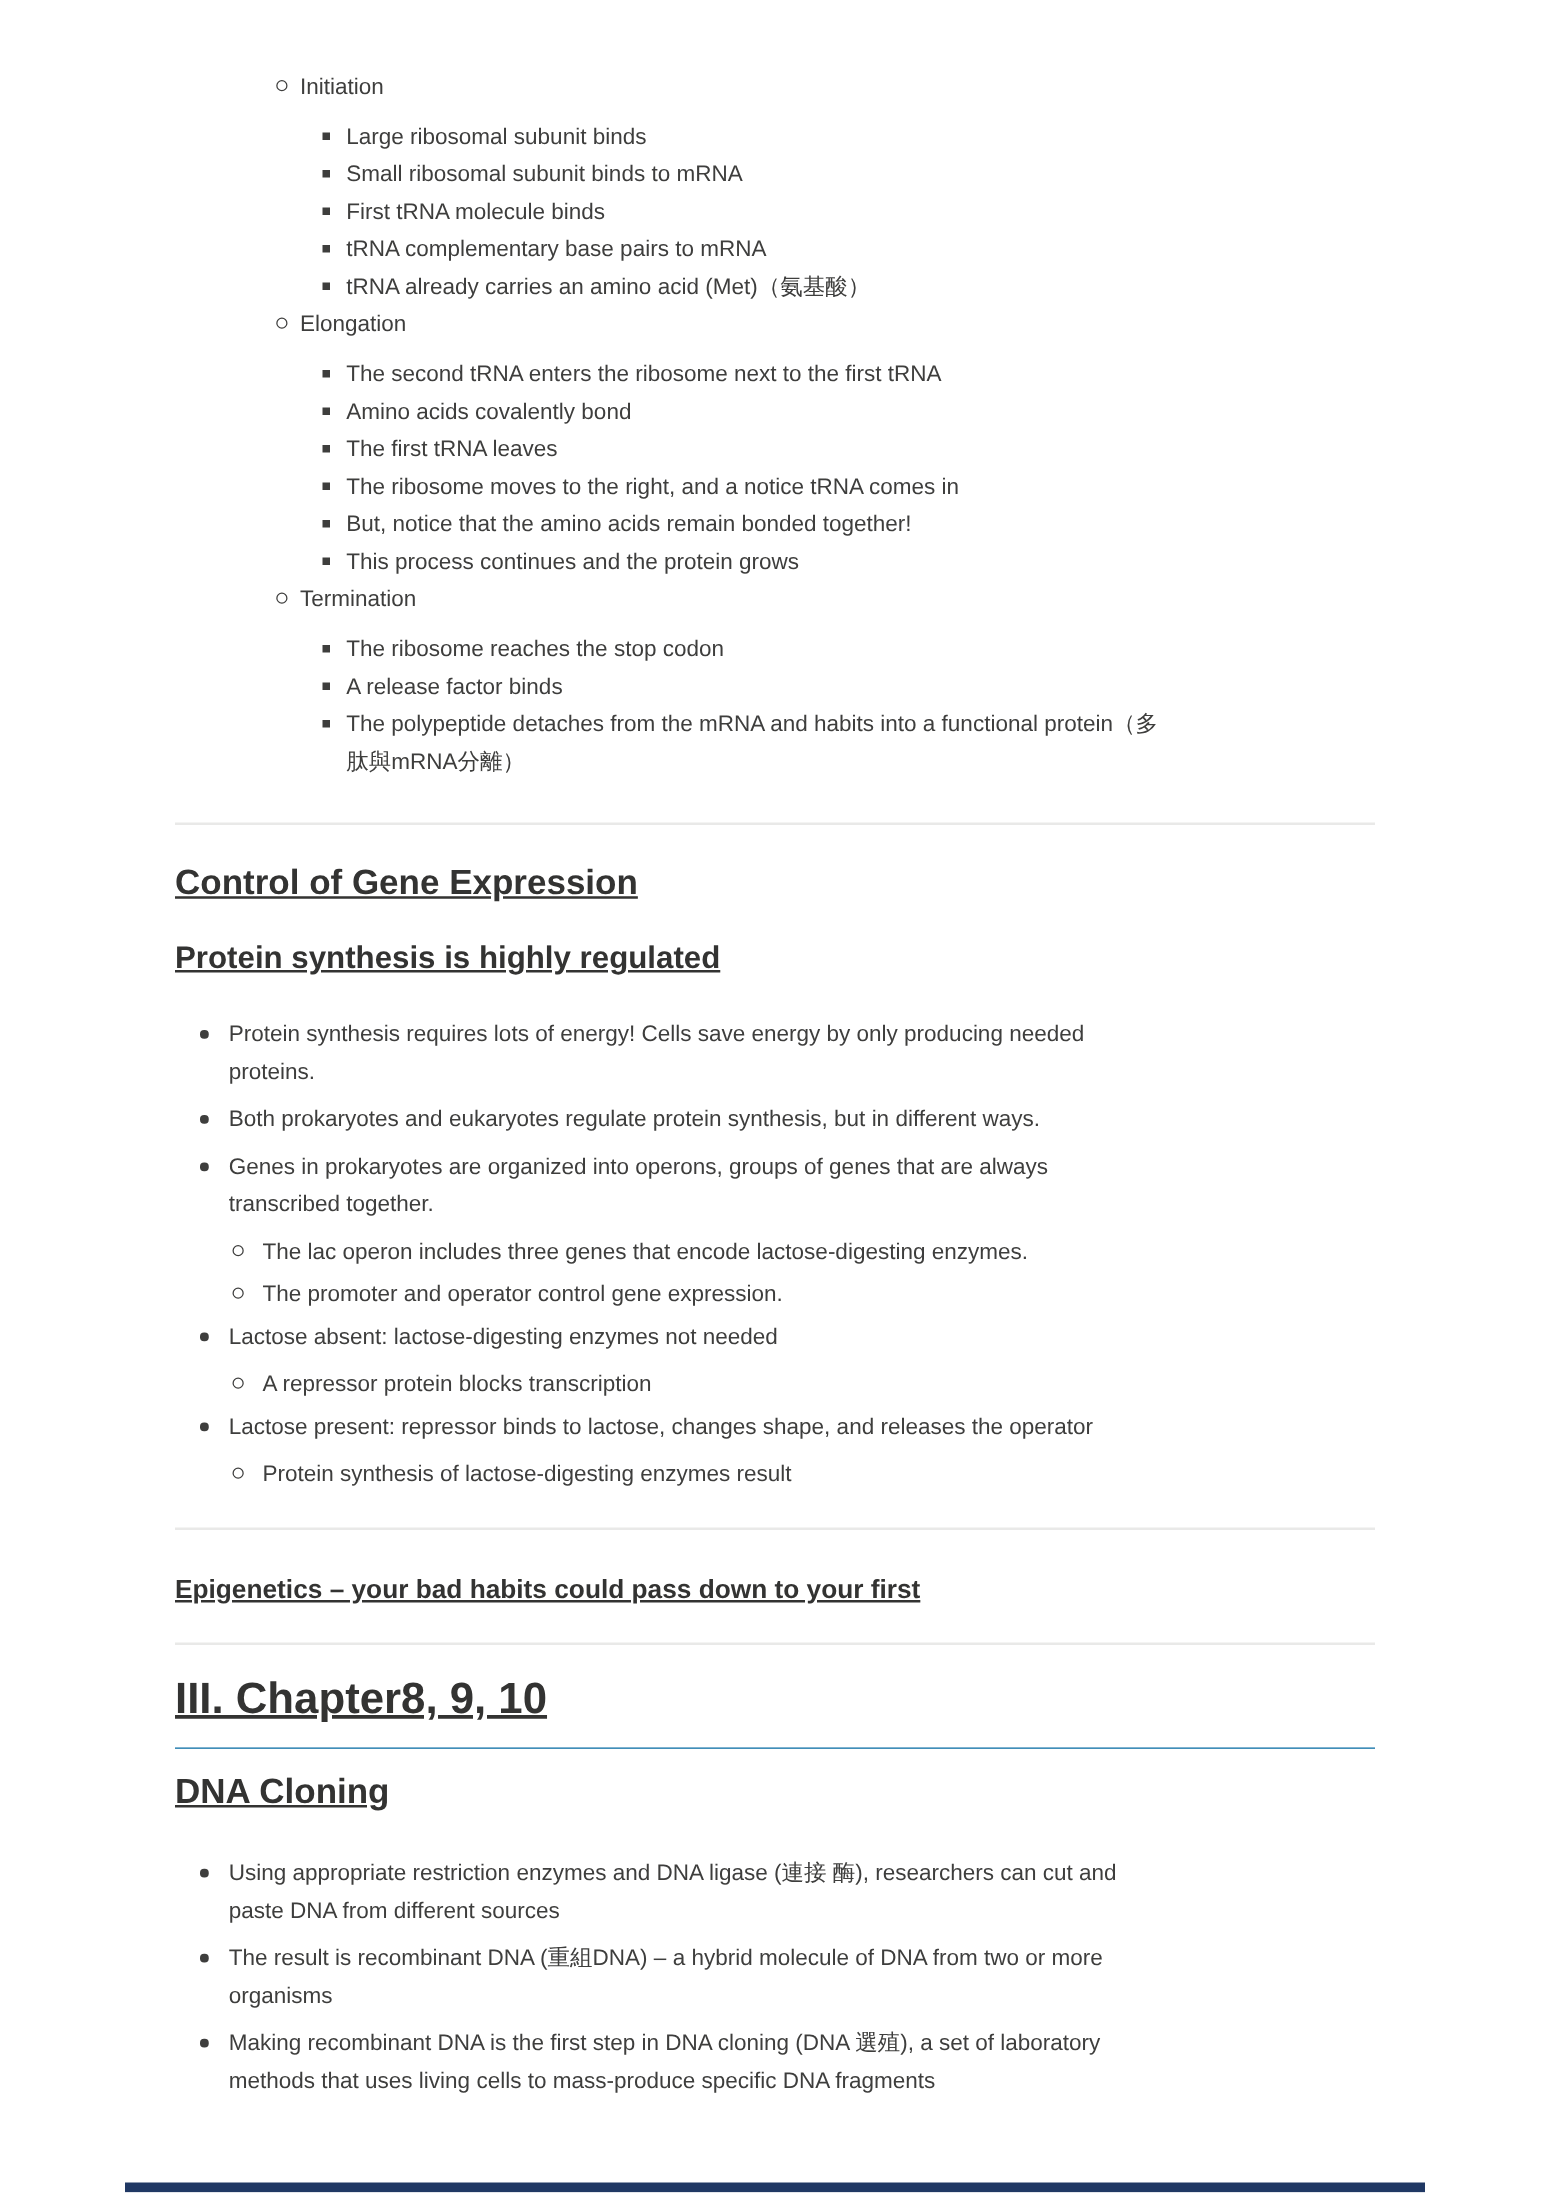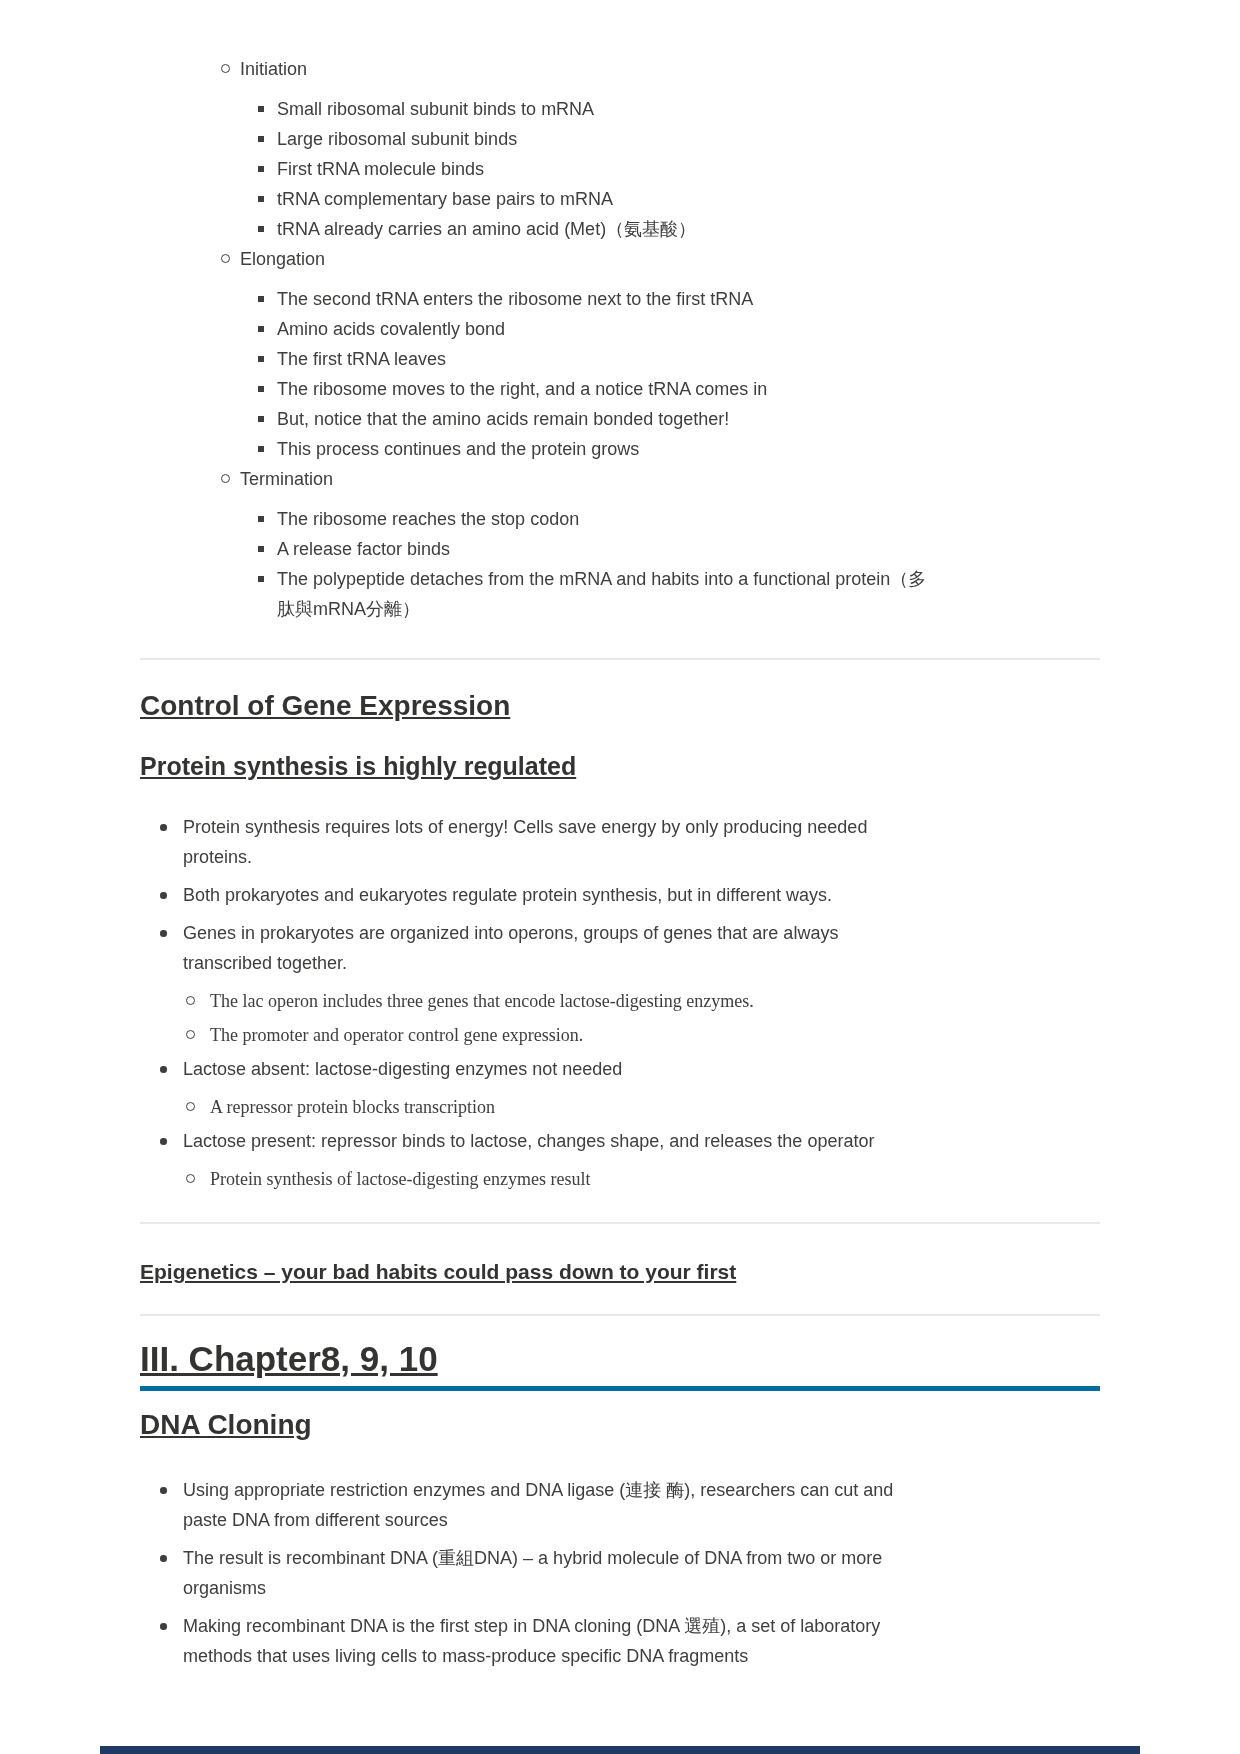--- a/index.html
+++ b/index.html
@@ -28,29 +28,29 @@
   .l2 { padding-left: 100px; }
   .l2 > .bullet { left: 81px; }
   .l3 { padding-left: 137px; }
   .l3 > .bullet { left: 118px; }
   .sub3 { margin: 10px 0 0 0; }
 
   
   .mainlist { margin-top: 32px; }
   .m1 { padding-left: 43px; margin-bottom: 8px; }
   .m1 > .bullet { left: 20px; }
-  .m2 { padding-left: 70px; margin-bottom: 4px; font-family: Liberation Serif, serif; }
+  .m2 { padding-left: 70px; margin-bottom: 4px; }
   .m2 > .bullet { left: 46px; }
   .msub { margin: 2px 0 2px 0; }
 
   h1, h2, h3 { color: #333332; margin: 0; font-weight: 700; text-decoration: underline; }
   .h1-chapter {
     font-size: 35px; line-height: 46px;
-    margin-top: 20px; padding-bottom: 4px;
-    border-bottom: 5px solid #0369a1;
+    margin-top: 20px; padding-bottom: 16px;
+    border-bottom: 1px solid #0369a1;
   }
   .h2-section { font-size: 28px; line-height: 36px; margin-top: 28px; }
   .h2-dna     { font-size: 28px; line-height: 36px; margin-top: 16px; }
   .h3-sub     { font-size: 25px; line-height: 28px; margin-top: 28px; }
   .h3-epi     { font-size: 21px; line-height: 28px; margin-top: 34px; }
 
   .divider { border: none; height: 2px; background: #e9e9e8; }
   .hr-a { margin: 34px 0 0 0; }
   .hr-b { margin: 28px 0 0 0; }
   .hr-c { margin: 28px 0 0 0; }
@@ -72,25 +72,25 @@
 
     <div>
 
       <div class="li l2">
         <span class="bullet circle"></span>
         <span class="txt">Initiation</span>
       </div>
       <div class="sub3">
         <div class="li l3">
           <span class="bullet square"></span>
+          <span class="txt">Large ribosomal subunit binds</span>
+        </div>
+        <div class="li l3">
+          <span class="bullet square"></span>
           <span class="txt">Small ribosomal subunit binds to mRNA</span>
-        </div>
-        <div class="li l3">
-          <span class="bullet square"></span>
-          <span class="txt">Large ribosomal subunit binds</span>
         </div>
         <div class="li l3">
           <span class="bullet square"></span>
           <span class="txt">First tRNA molecule binds</span>
         </div>
         <div class="li l3">
           <span class="bullet square"></span>
           <span class="txt">tRNA complementary base pairs to mRNA</span>
         </div>
         <div class="li l3">

